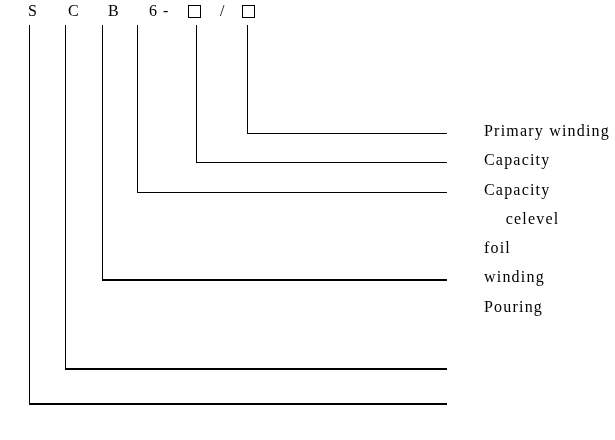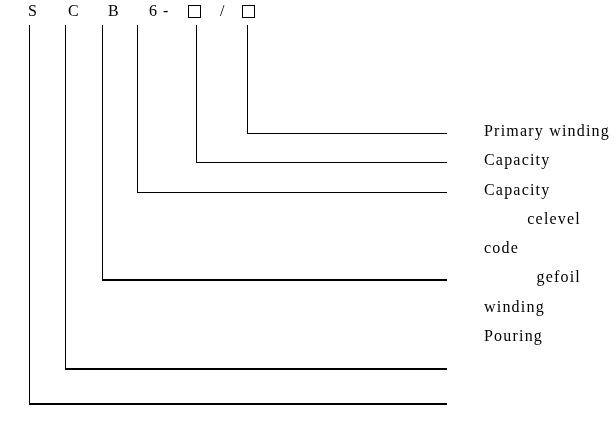--- a/index.html
+++ b/index.html
@@ -35,21 +35,21 @@
   
   .labels-column {
     position: absolute; left: 484px; top: 116px; width: 97px;
     font-size: 16px; letter-spacing: 1.2px;
   }
   .label-line {
     line-height: 29.3px; height: 29.3px;
     white-space: nowrap;
   }
   .label-line.spread {
-    display: flex; justify-content: flex-end;
+    display: flex; justify-content: center;
   }
 </style>
 </head>
 <body>
 
 <div class="diagram">
 
   <div class="code-header">
       <span class="code-text" style="left: 28px;">S</span>
       <span class="code-text" style="left: 68px;">C</span>
@@ -80,27 +80,23 @@
       </div>
       <div>
         <div class="label-line"><span>Capacity</span></div>
       </div>
       <div>
         <div class="label-line"><span>Capacity</span></div>
         <div class="label-line spread">
           <span>ce</span>
           <span>level</span>
         </div>
-        <div class="label-line"><span>code</span></div>
+        <div class="label-line"><span>foil</span></div>
       </div>
       <div>
-        <div class="label-line spread">
-          <span>ge</span>
-          <span>foil</span>
-        </div>
         <div class="label-line"><span>winding</span></div>
       </div>
       <div>
         <div class="label-line"><span>Pouring</span></div>
       </div>
     </div>
 
 </div>
 
 </body></html>

